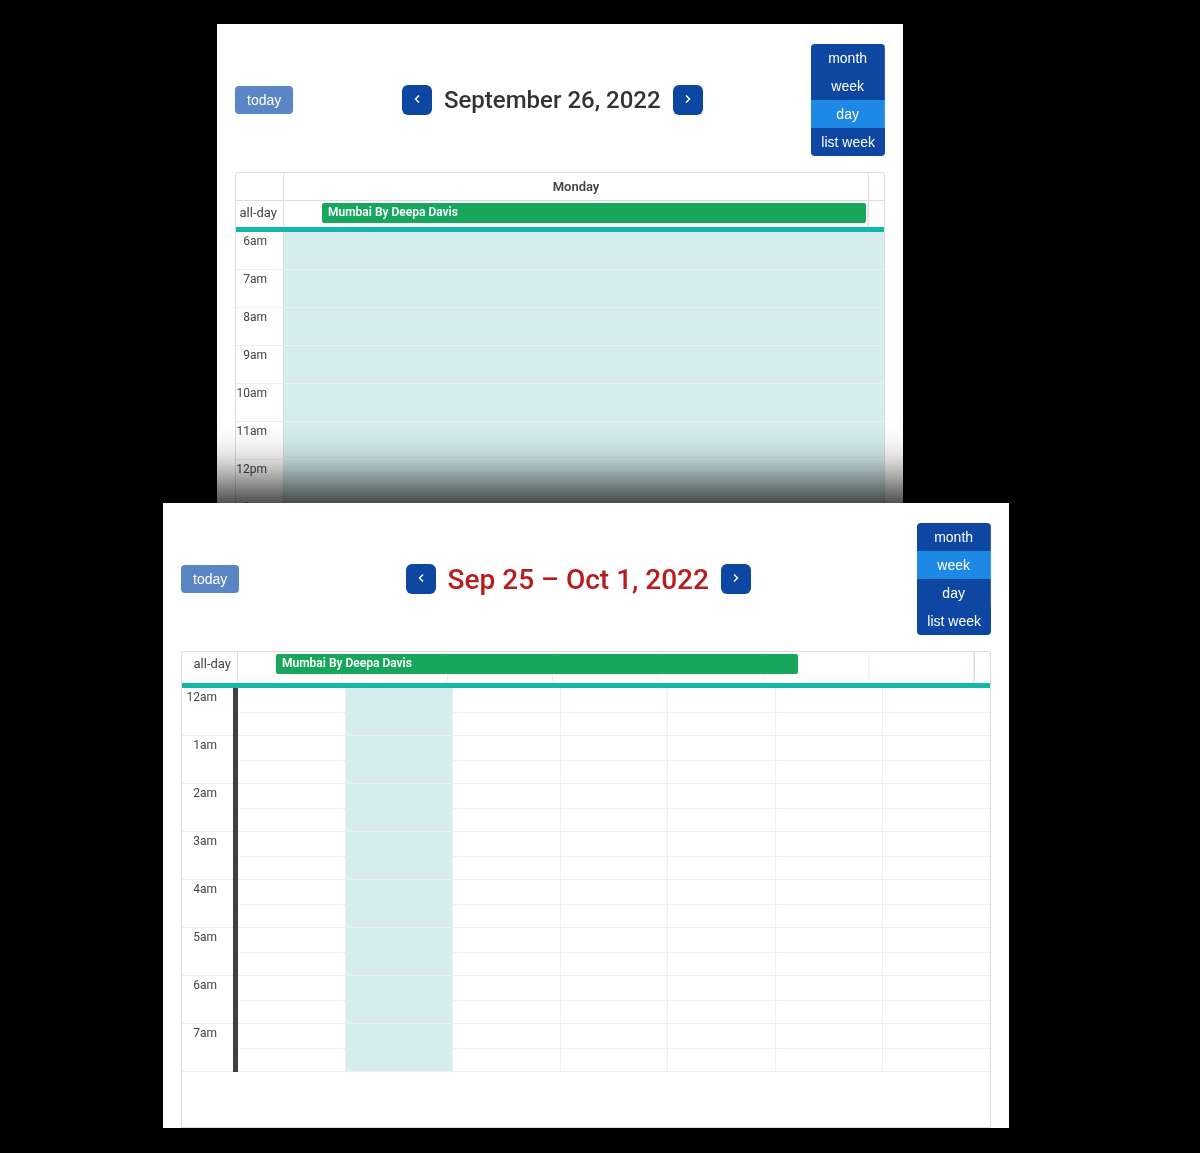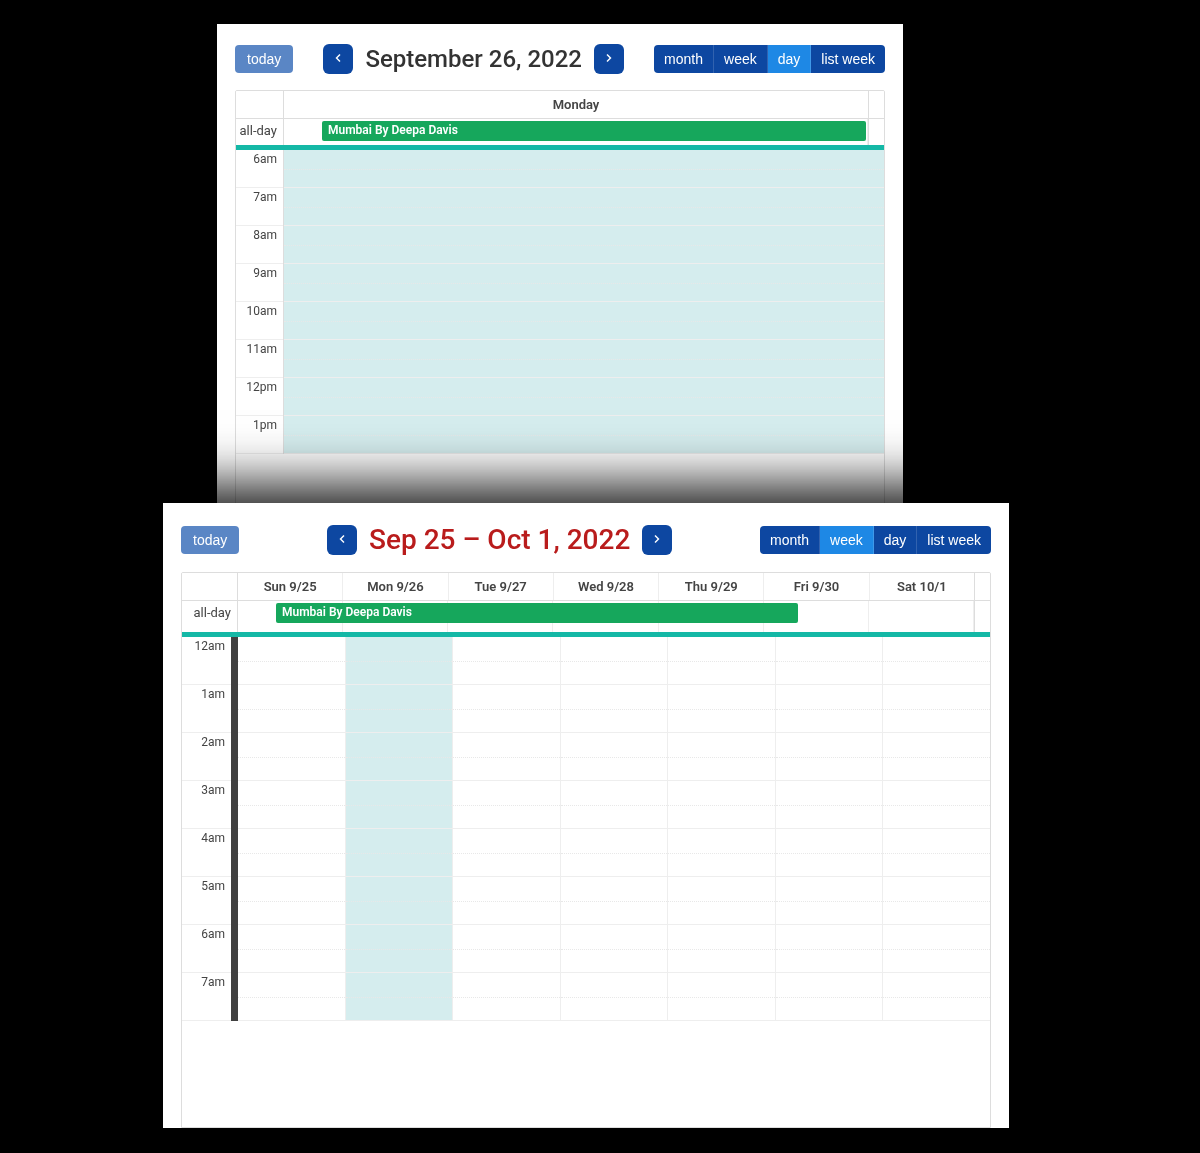--- a/index.html
+++ b/index.html
@@ -18,21 +18,21 @@
 .toolbar-right { display: flex; align-items: center; }
 
 .btn { border: none; cursor: pointer; font-size: 14px; padding: 6px 10px; color: #fff; background: #0d47a1; border-radius: 4px; display: inline-flex; align-items: center; justify-content: center; }
 .btn-today { background: #5a86c5; padding: 6px 12px; }
 .btn-nav { width: 30px; height: 30px; padding: 0; border-radius: 6px; }
 .btn-nav svg { width: 12px; height: 12px; fill: #fff; }
 
 .title-1 { font-size: 24px; font-weight: 500; color: #333; white-space: nowrap; text-align: right; }
 .title-2 { font-size: 28px; font-weight: 500; color: #b91c1c; white-space: nowrap; }
 
-.btn-group { display: inline-flex; border-radius: 4px; overflow: hidden; }
+.btn-group { display: inline-flex; border-radius: 4px; overflow: hidden; flex-direction: column; }
 .btn-group .seg { background: #0d47a1; color: #fff; border: none; padding: 6px 10px; font-size: 14px; cursor: pointer; border-right: 1px solid rgba(255,255,255,0.15); }
 .btn-group .seg:last-child { border-right: none; }
 .btn-group .seg.active { background: #1e88e5; }
 
 
 .cal { border: 1px solid #ddd; border-radius: 2px 2px 0 0; display: flex; flex-direction: column; flex: 1; overflow: hidden; position: relative; }
 
 .cal-head-row { display: flex; background: #fff; border-bottom: 1px solid #ddd; font-size: 13px; color: #333; }
 .time-col { width: 48px; flex: none; border-right: 1px solid #ddd; }
 .time-col-2 { width: 56px; flex: none; border-right: 1px solid #ddd; }
@@ -52,22 +52,22 @@
 
 
 .grid-wrap { flex: 1; overflow-y: scroll; overflow-x: hidden; position: relative; background: #fff; }
 .grid-wrap::-webkit-scrollbar { width: 16px; }
 .grid-wrap::-webkit-scrollbar-track { background: #f1f1f1; }
 .grid-wrap::-webkit-scrollbar-thumb { background: #b4b4b4; border: 2px solid #f1f1f1; border-radius: 2px; }
 .grid-wrap::-webkit-scrollbar-button { display: block; height: 16px; background: #f1f1f1; }
 
 .grid { display: flex; }
 .time-labels { width: 48px; flex: none; border-right: 1px solid #ddd; }
-.time-labels-2 { width: 56px; flex: none; border-right: 7px solid #404040; }
-.time-slot { height: 38px; border-bottom: 1px solid #eee; font-size: 12px; color: #444; text-align: right; padding: 2px 6px 0 0; }
+.time-labels-2 { width: 56px; flex: none; border-right: 5px solid #404040; }
+.time-slot { height: 38px; border-bottom: 1px solid #eee; font-size: 12px; color: #444; text-align: right; padding: 2px 16px 0 0; }
 .time-slot-2 { height: 48px; }
 
 .day-cols { flex: 1; display: flex; }
 .day-col { flex: 1; position: relative; }
 .day-col + .day-col { border-left: 1px solid #eee; }
 .day-col.highlight { background: #d5edee; }
 .hour-row { height: 38px; border-bottom: 1px solid #eee; position: relative; }
 .hour-row::after { content: ""; position: absolute; left: 0; right: 0; top: 50%; border-top: 1px dotted #e8e8e8; }
 .hour-row-2 { height: 48px; }
 
@@ -177,33 +177,20 @@
           <div class="btn-group">
             <button class="seg">month</button>
             <button class="seg active">week</button>
             <button class="seg">day</button>
             <button class="seg">list week</button>
           </div>
         </div>
       </div>
 
       <div class="cal">
-        <div class="cal-head-row">
-          <div class="time-col-2 head-empty"></div>
-          <div id="p2-headers" style="flex:1; display:flex;">
-              <div class="day-head">Sun 9/25</div>
-              <div class="day-head">Mon 9/26</div>
-              <div class="day-head">Tue 9/27</div>
-              <div class="day-head">Wed 9/28</div>
-              <div class="day-head">Thu 9/29</div>
-              <div class="day-head">Fri 9/30</div>
-              <div class="day-head">Sat 10/1</div>
-            </div>
-          <div class="scroll-spacer"></div>
-        </div>
         <div class="allday-row" style="min-height:36px;">
           <div class="time-col-2 allday-label">all-day</div>
           <div class="allday-cells" id="p2-allday-cells">
               <div class="allday-cell"></div>
               <div class="allday-cell"></div>
               <div class="allday-cell"></div>
               <div class="allday-cell"></div>
               <div class="allday-cell"></div>
               <div class="allday-cell"></div>
               <div class="allday-cell"></div>

